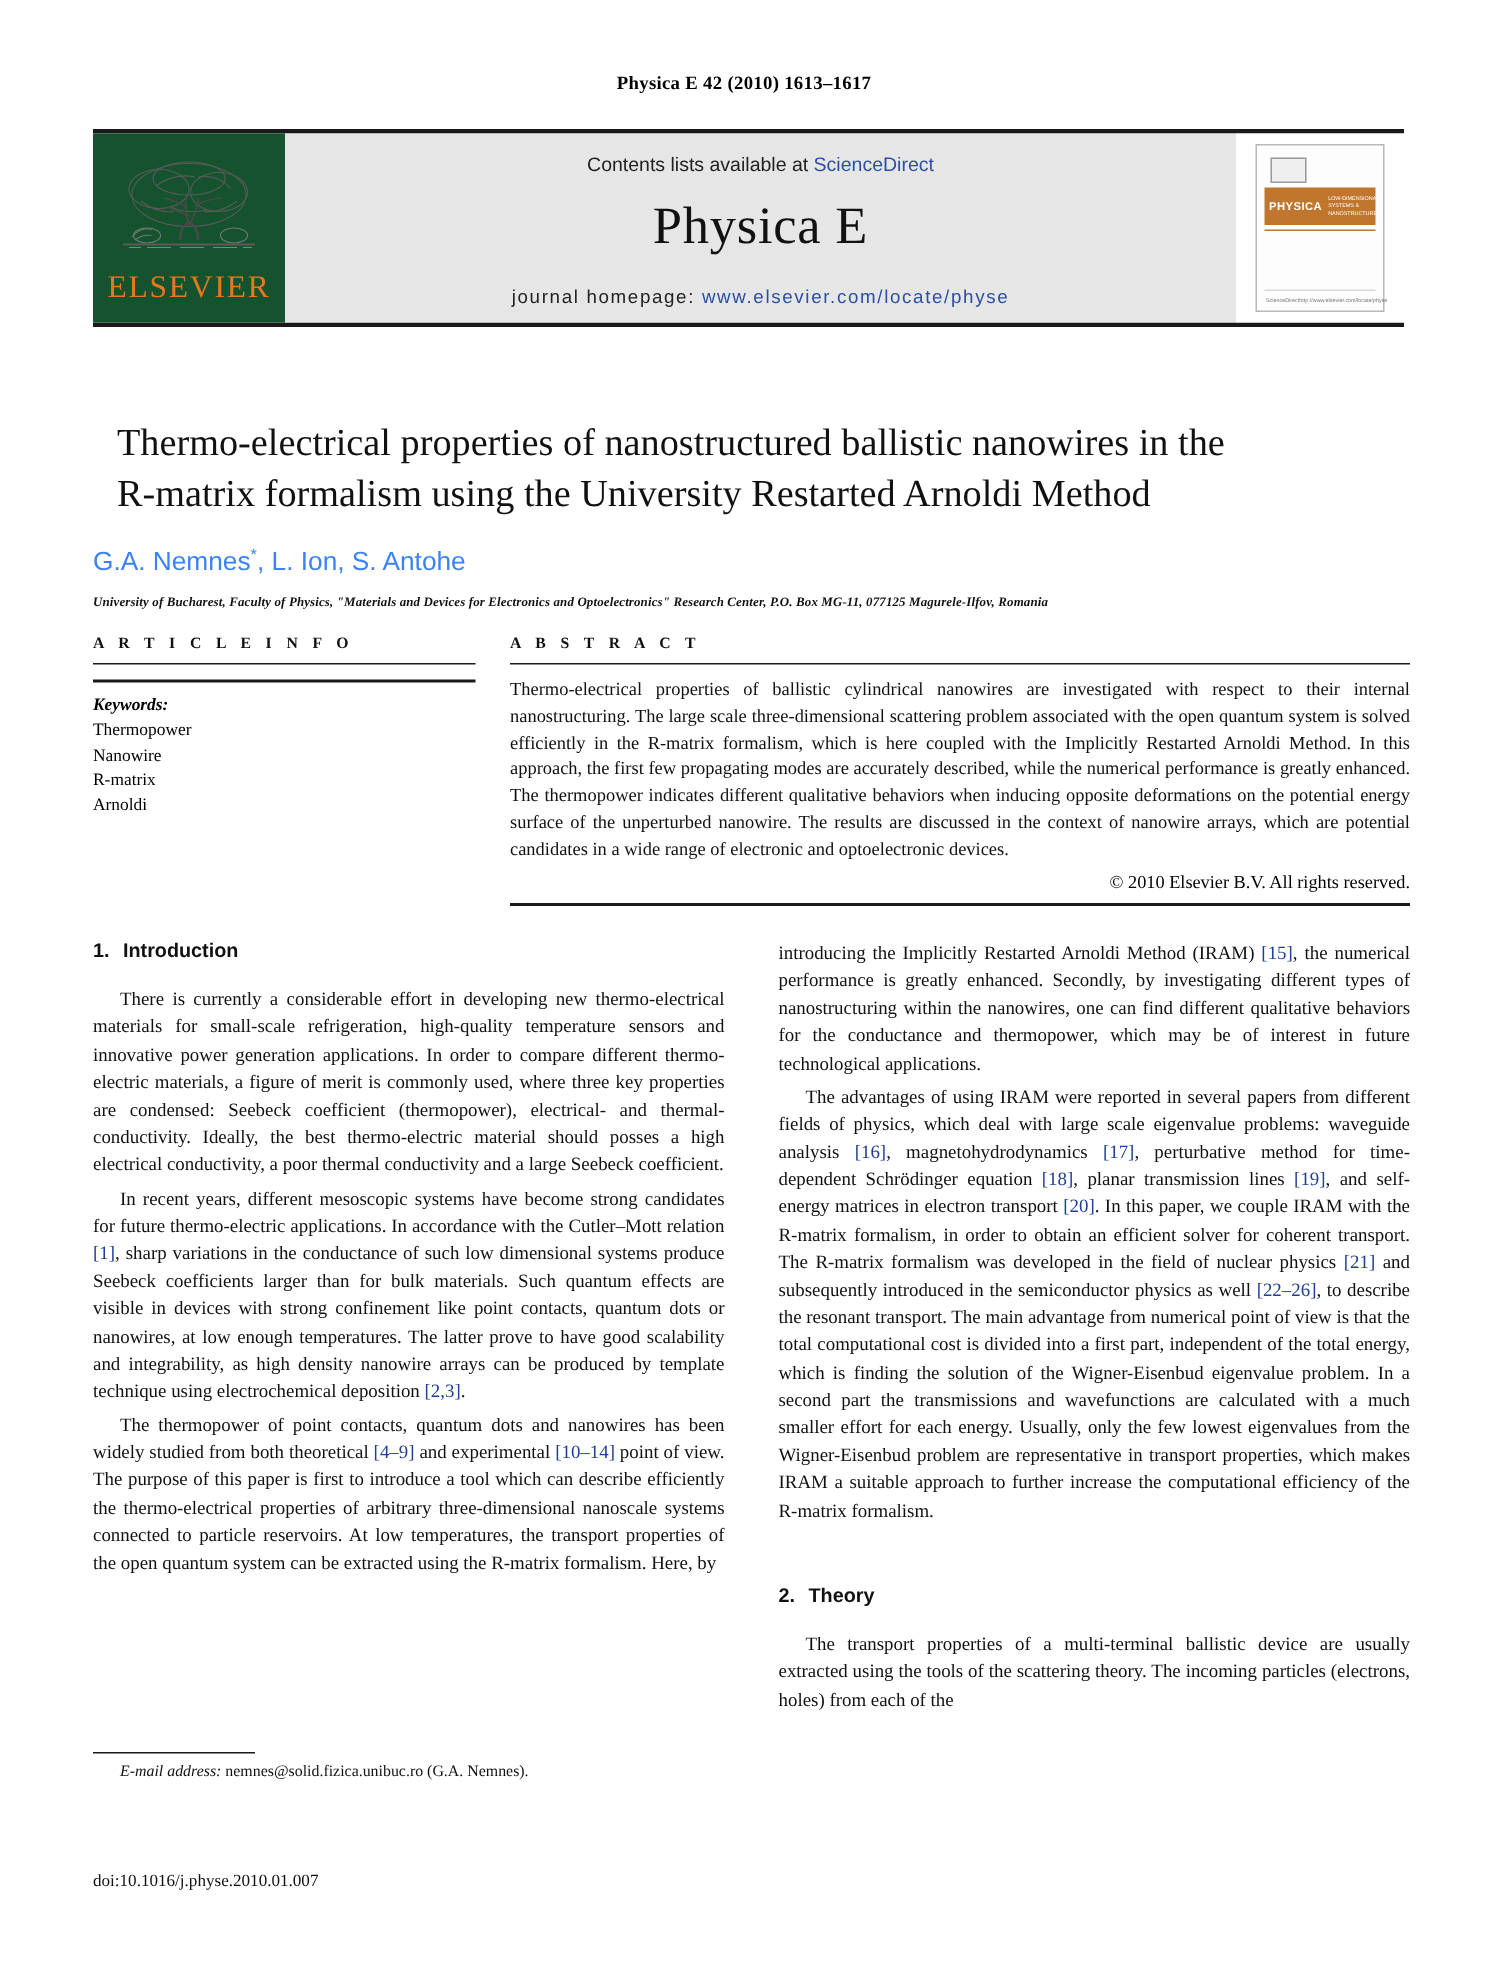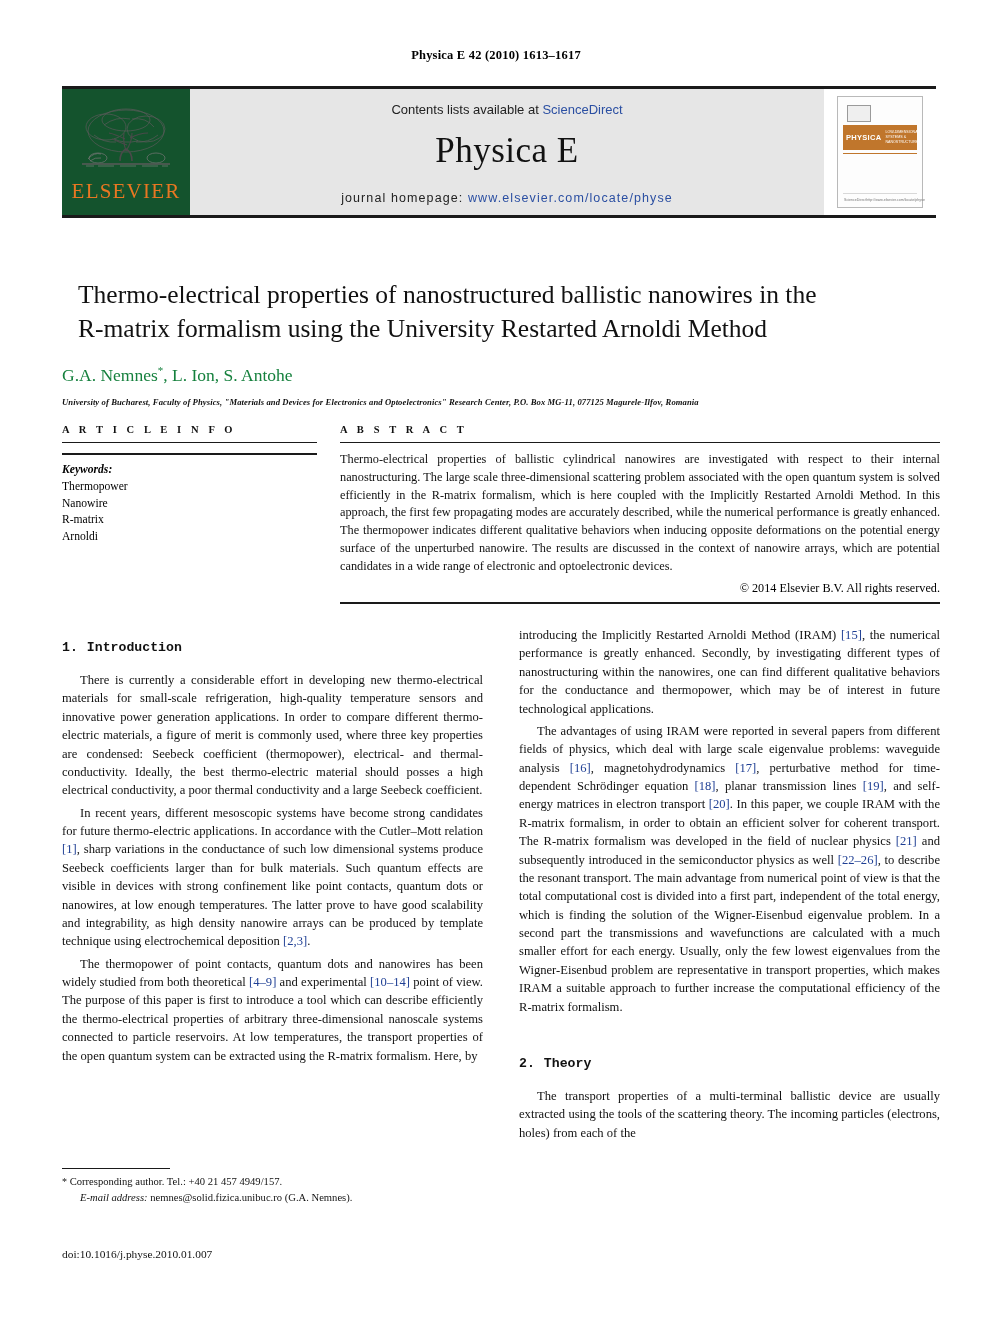--- a/index.html
+++ b/index.html
@@ -188,24 +188,24 @@
   .title-block { position: absolute; left: 62px; top: 262px; width: 878px; }
   .paper-title {
     font-family: "Liberation Serif", serif;
     font-size: 25.5px;
     line-height: 1.33;
     color: #111;
     margin: 16px;
     font-weight: normal;
   }
   .authors {
-    font-family: Liberation Serif, serif;
+    font-family: Liberation Sans, sans-serif;
     font-size: 17.5px;
     margin-top: 18px;
-    color: #15803d;
+    color: #3b82f6;
   }
   .authors sup { font-size: 11px; vertical-align: super; }
   .affiliation {
     font-family: "Liberation Serif", serif;
     font-style: italic;
     font-weight: bold;
     font-size: 8.6px;
     margin-top: 11px;
     color: #111;
     letter-spacing: .1px;
@@ -259,24 +259,24 @@
   .columns {
     position: absolute;
     left: 62px; top: 626px;
     width: 878px;
     height: 560px;
     display: flex;
     gap: 36px;
   }
   .col { width: 421px; flex: 0 0 421px; position: relative; }
   .sec-head {
-    font-family: Liberation Mono, monospace;
+    font-family: Liberation Sans, sans-serif;
     font-weight: bold;
     font-size: 13.2px;
-    margin: 14px 0 16px 0;
+    margin: 0 0 16px 0;
     color: #111;
   }
   .sec-head .num { margin-right: 9px; }
   .body-p {
     font-family: "Liberation Serif", serif;
     font-size: 12.6px;
     line-height: 1.46;
     text-align: justify;
     margin: 0;
     text-indent: 18px;
@@ -421,21 +421,21 @@
             <div>R-matrix</div>
             <div>Arnoldi</div>
           </div>
         </div>
       </div>
 
       <div class="ia-right">
         <div class="section-kicker">A B S T R A C T</div>
         <hr class="hr-thin">
         <div class="abstract-body">Thermo-electrical properties of ballistic cylindrical nanowires are investigated with respect to their internal nanostructuring. The large scale three-dimensional scattering problem associated with the open quantum system is solved efficiently in the R-matrix formalism, which is here coupled with the Implicitly Restarted Arnoldi Method. In this approach, the first few propagating modes are accurately described, while the numerical performance is greatly enhanced. The thermopower indicates different qualitative behaviors when inducing opposite deformations on the potential energy surface of the unperturbed nanowire. The results are discussed in the context of nanowire arrays, which are potential candidates in a wide range of electronic and optoelectronic devices.</div>
-        <div class="copyright-line">© 2014 Elsevier B.V. All rights reserved.</div>
+        <div class="copyright-line">© 2010 Elsevier B.V. All rights reserved.</div>
         <hr class="abstract-rule">
       </div>
     </div>
   </div>
 
   <div class="columns">
 
     <div class="col">
       <div class="sec-head">
         <span class="num">1.</span><span>Introduction</span>
@@ -450,24 +450,20 @@
       <p class="body-p">The advantages of using IRAM were reported in several papers from different fields of physics, which deal with large scale eigenvalue problems: waveguide analysis <span class="ref" style="color:#1f3f94">[16]</span>, magnetohydrodynamics <span class="ref" style="color:#1f3f94">[17]</span>, perturbative method for time-dependent Schrödinger equation <span class="ref" style="color:#1f3f94">[18]</span>, planar transmission lines <span class="ref" style="color:#1f3f94">[19]</span>, and self-energy matrices in electron transport <span class="ref" style="color:#1f3f94">[20]</span>. In this paper, we couple IRAM with the R-matrix formalism, in order to obtain an efficient solver for coherent transport. The R-matrix formalism was developed in the field of nuclear physics <span class="ref" style="color:#1f3f94">[21]</span> and subsequently introduced in the semiconductor physics as well <span class="ref" style="color:#1f3f94">[22–26]</span>, to describe the resonant transport. The main advantage from numerical point of view is that the total computational cost is divided into a first part, independent of the total energy, which is finding the solution of the Wigner-Eisenbud eigenvalue problem. In a second part the transmissions and wavefunctions are calculated with a much smaller effort for each energy. Usually, only the few lowest eigenvalues from the Wigner-Eisenbud problem are representative in transport properties, which makes IRAM a suitable approach to further increase the computational efficiency of the R-matrix formalism.</p>
       <div class="sec-head theory">
         <span class="num">2.</span><span>Theory</span>
       </div>
       <p class="body-p">The transport properties of a multi-terminal ballistic device are usually extracted using the tools of the scattering theory. The incoming particles (electrons, holes) from each of the</p>
     </div>
   </div>
 
   <div class="footnote">
     <div class="footnote-rule"></div>
-    <div class="footnote-line">
-      <span class="star">*</span>
-      <span>Corresponding author. Tel.: +40 21 457 4949/157.</span>
-    </div>
     <div class="footnote-line" style="padding-left:18px;text-indent:0">
       <span class="em-label">E-mail address:</span>
       <span>nemnes@solid.fizica.unibuc.ro (G.A. Nemnes).</span>
     </div>
   </div>
 
   <div class="footer">
     <div>doi:10.1016/j.physe.2010.01.007</div>
   </div>
 

